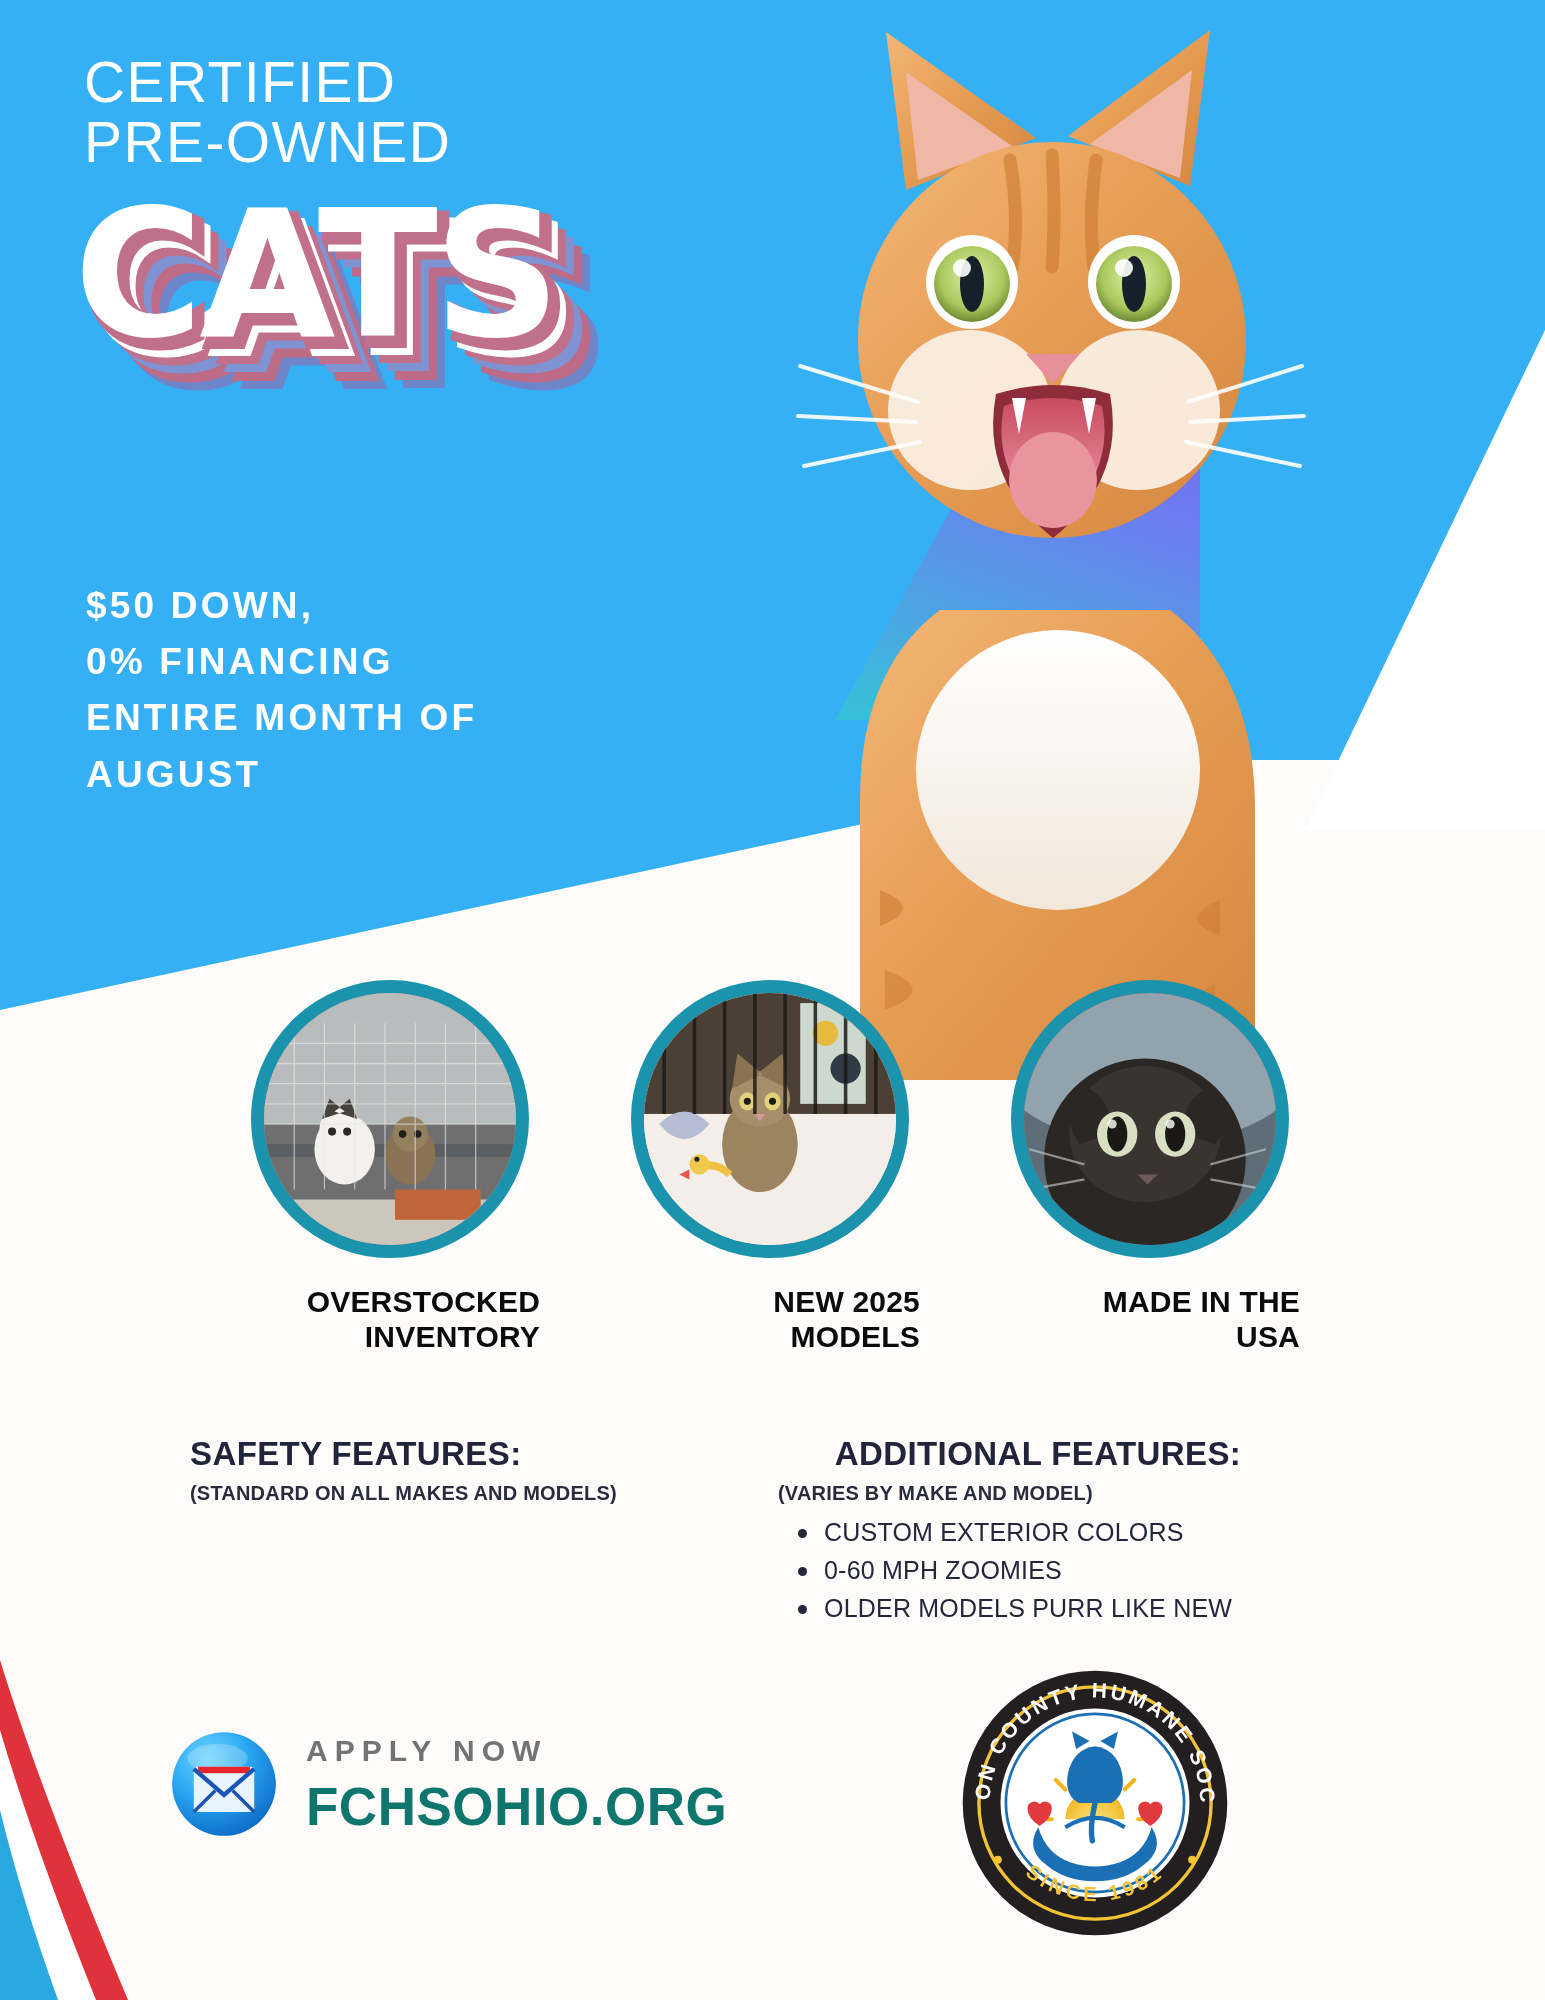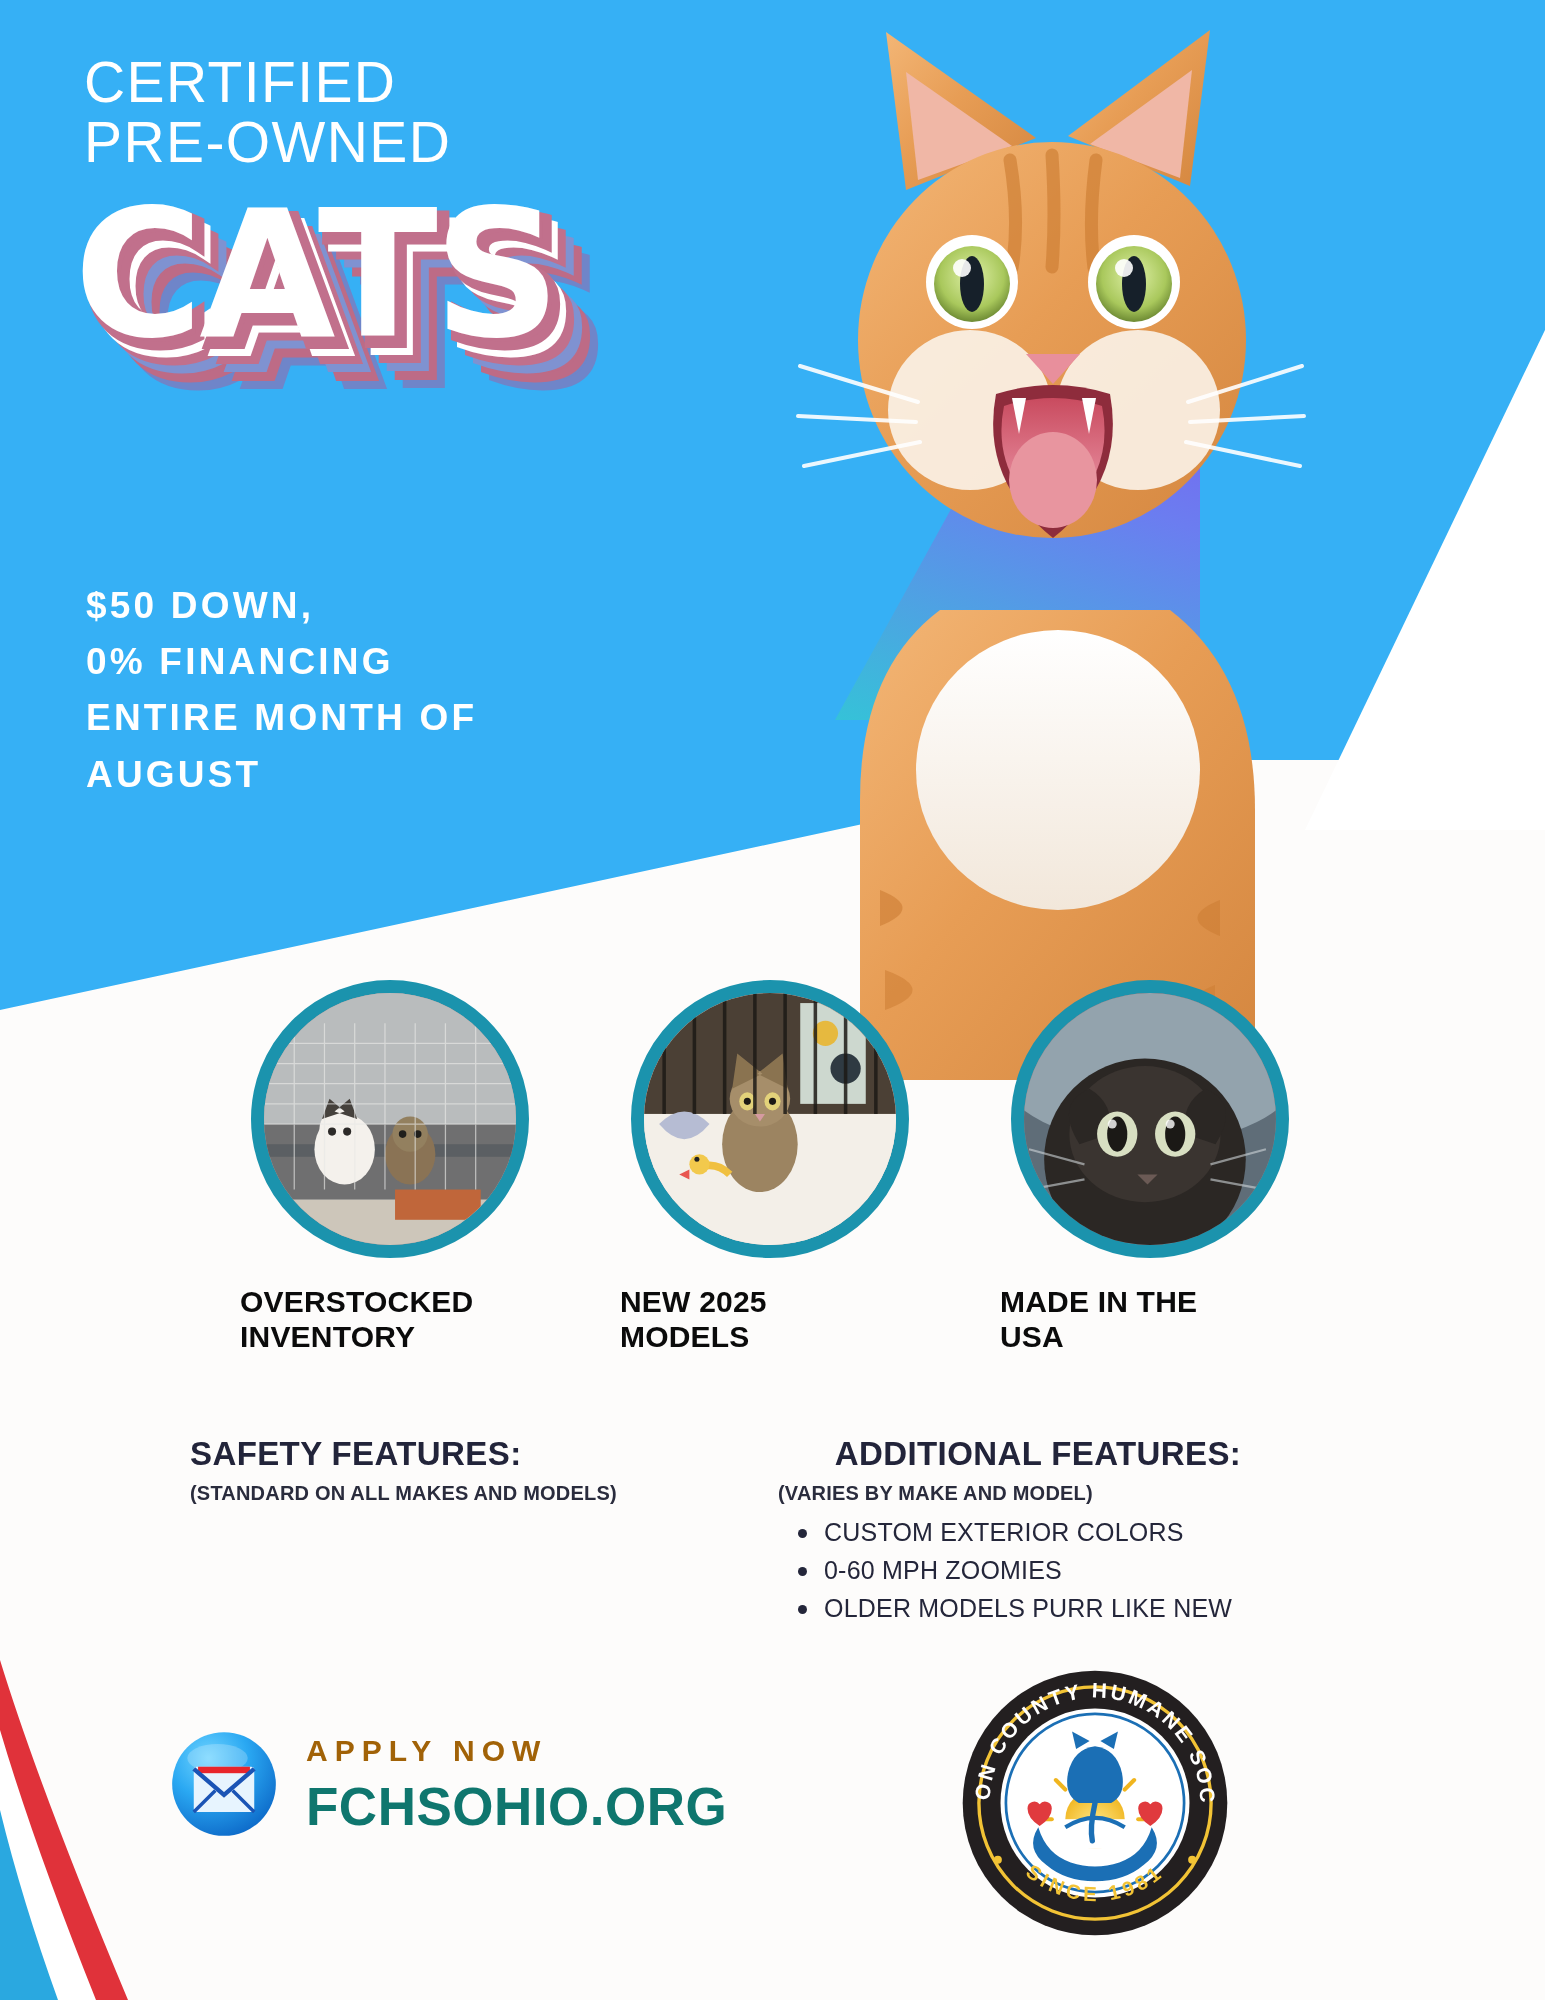--- a/index.html
+++ b/index.html
@@ -113,21 +113,21 @@
   
   .circles {
     position: absolute;
     left: 0; top: 980px;
     width: 1545px; height: 420px;
     z-index: 10;
   }
   .circle-item {
     position: absolute;
     width: 300px;
-    text-align: left;
+    text-align: right;
   }
   .c1 { left: 240px; }
   .c2 { left: 620px; }
   .c3 { left: 1000px; }
   .thumb {
     width: 278px; height: 278px;
     margin: 0 auto;
     border-radius: 50%;
     border: 13px solid #1b93ad;
     overflow: hidden;
@@ -205,21 +205,21 @@
     display: flex;
     align-items: center;
     gap: 28px;
   }
   .mail-icon { width: 108px; height: 108px; display:block; }
   .cta-text { line-height: 1; }
   .apply-now {
     font-size: 30px;
     font-weight: 700;
     letter-spacing: 7px;
-    color: #a16207;
+    color: #737373;
     text-transform: uppercase;
   }
   .cta-url {
     margin-top: 14px;
     font-size: 53px;
     font-weight: 700;
     letter-spacing: 0.5px;
     color: #0f766e;
     text-transform: uppercase;
   }

